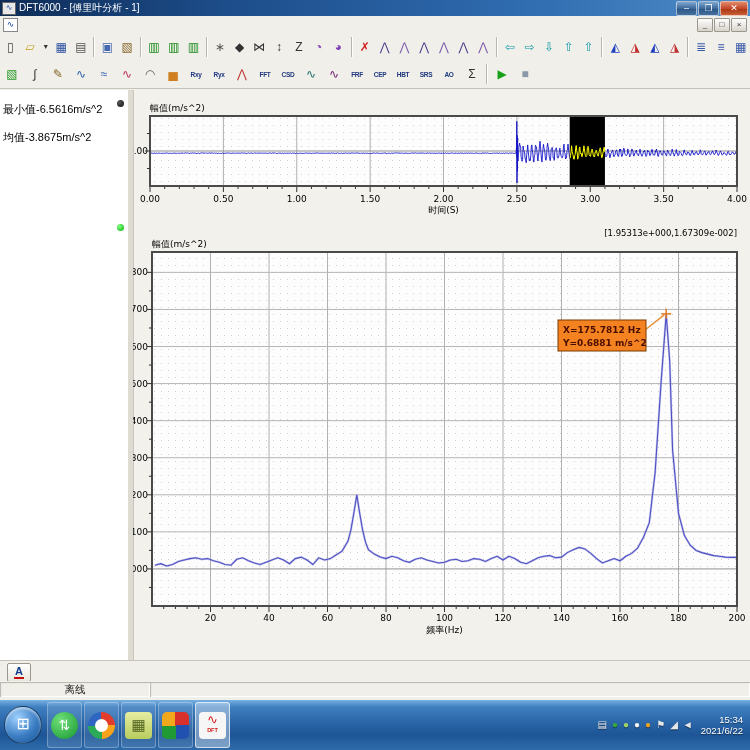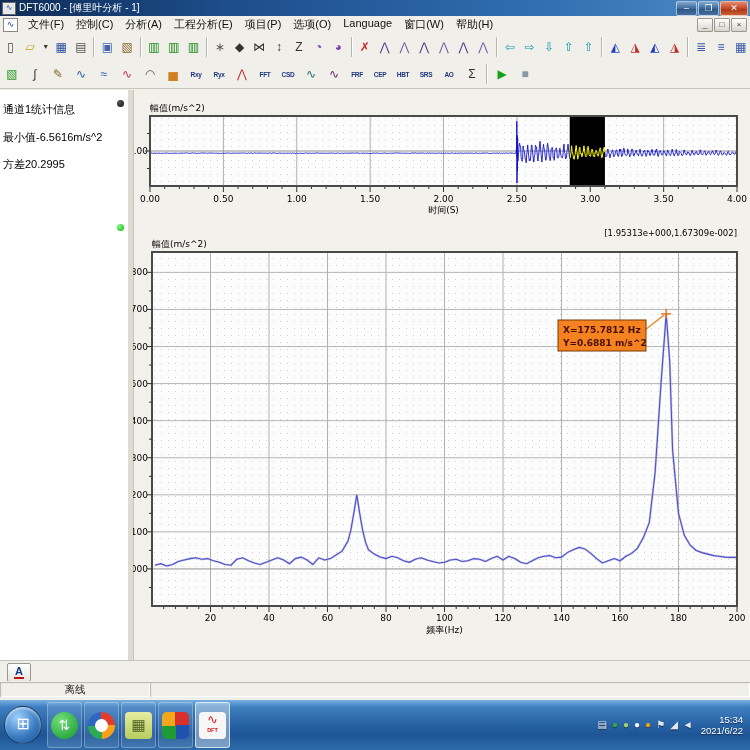--- a/index.html
+++ b/index.html
@@ -102,31 +102,20 @@
   <span>DFT6000 - [傅里叶分析 - 1]</span>
   <div class="wincontrols">
     <div class="wbtn">–</div>
     <div class="wbtn">❐</div>
     <div class="wbtn close">✕</div>
   </div>
 </div>
 
 <div class="menubar">
   <span class="mdiicon">∿</span>
-  <div id="menu-items" style="display:flex;">
-      <div class="menuitem">文件(F)</div>
-      <div class="menuitem">控制(C)</div>
-      <div class="menuitem">分析(A)</div>
-      <div class="menuitem">工程分析(E)</div>
-      <div class="menuitem">项目(P)</div>
-      <div class="menuitem">选项(O)</div>
-      <div class="menuitem">Language</div>
-      <div class="menuitem">窗口(W)</div>
-      <div class="menuitem">帮助(H)</div>
-    </div>
   <div class="mdicontrols">
     <div class="mdibtn">_</div>
     <div class="mdibtn">□</div>
     <div class="mdibtn">×</div>
   </div>
 </div>
 
 <div id="toolbar1" class="toolbar">
     <div class="tbtn">
       <span style="color: rgb(68, 68, 68);">▯</span>
@@ -313,23 +302,22 @@
       <span style="color: rgb(24, 160, 24);">▶</span>
     </div>
     <div class="tbtn">
       <span style="color: rgb(138, 152, 168);">■</span>
     </div>
   </div>
 
 <div class="main">
   <div class="sidebar">
     <div id="sidebar-lines">
-        <div class="sb-line">通道1统计信息</div>
         <div class="sb-line">最小值-6.5616m/s^2</div>
-        <div class="sb-line">方差20.2995</div>
+        <div class="sb-line">均值-3.8675m/s^2</div>
       </div>
   </div>
   <div class="splitter"></div>
   <div class="dot" id="dot1"></div>
   <div class="dot" id="dot2"></div>
   <div class="chartpanel">
     <svg id="chart-svg" width="617" height="570">
         <defs>
           <pattern id="finegrid" width="7" height="7" patternUnits="userSpaceOnUse">
             <rect width="7" height="7" fill="#fdfdfd"></rect>

